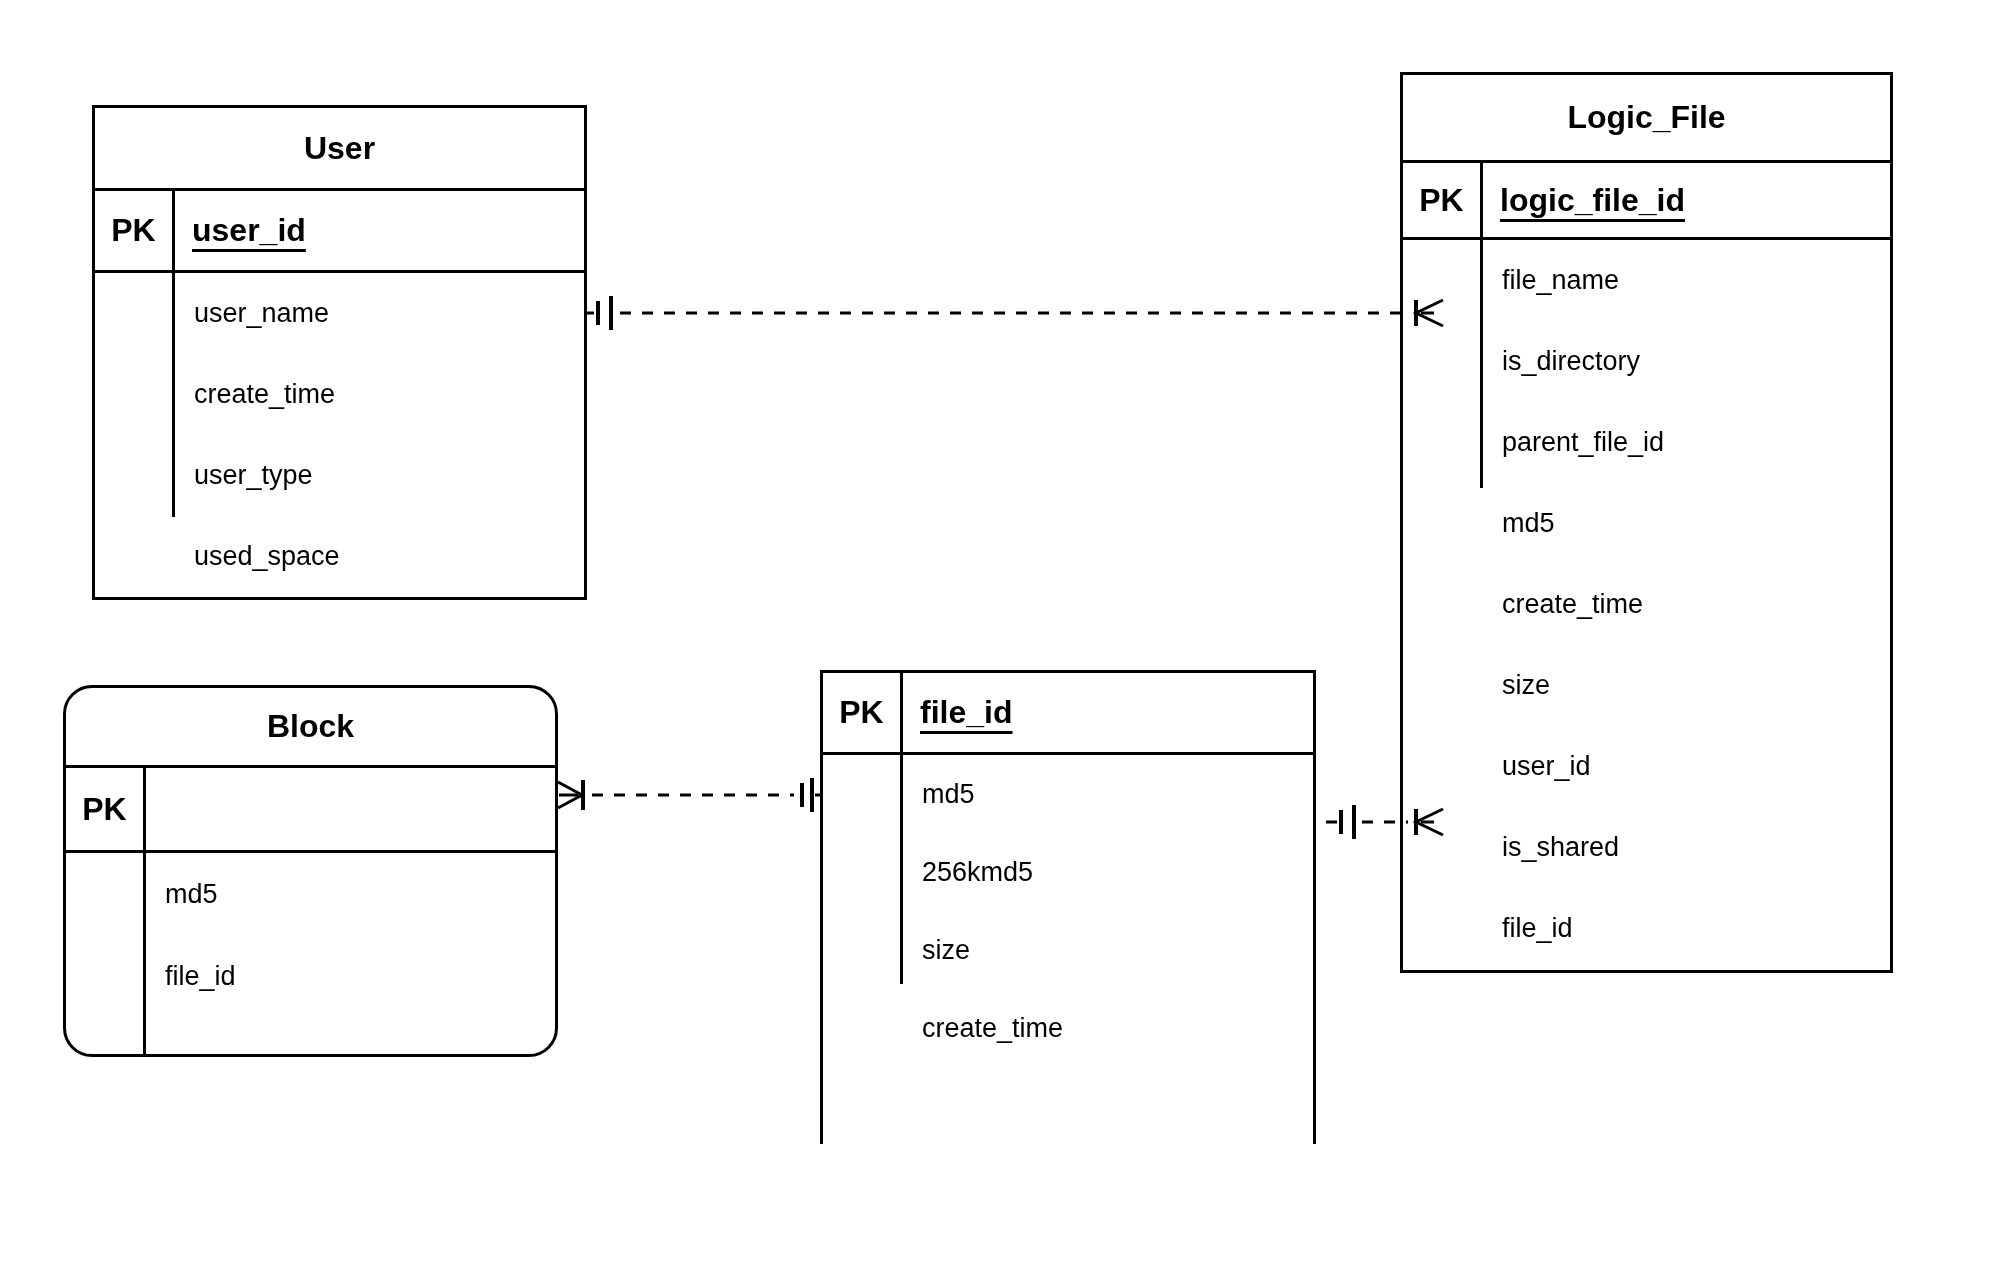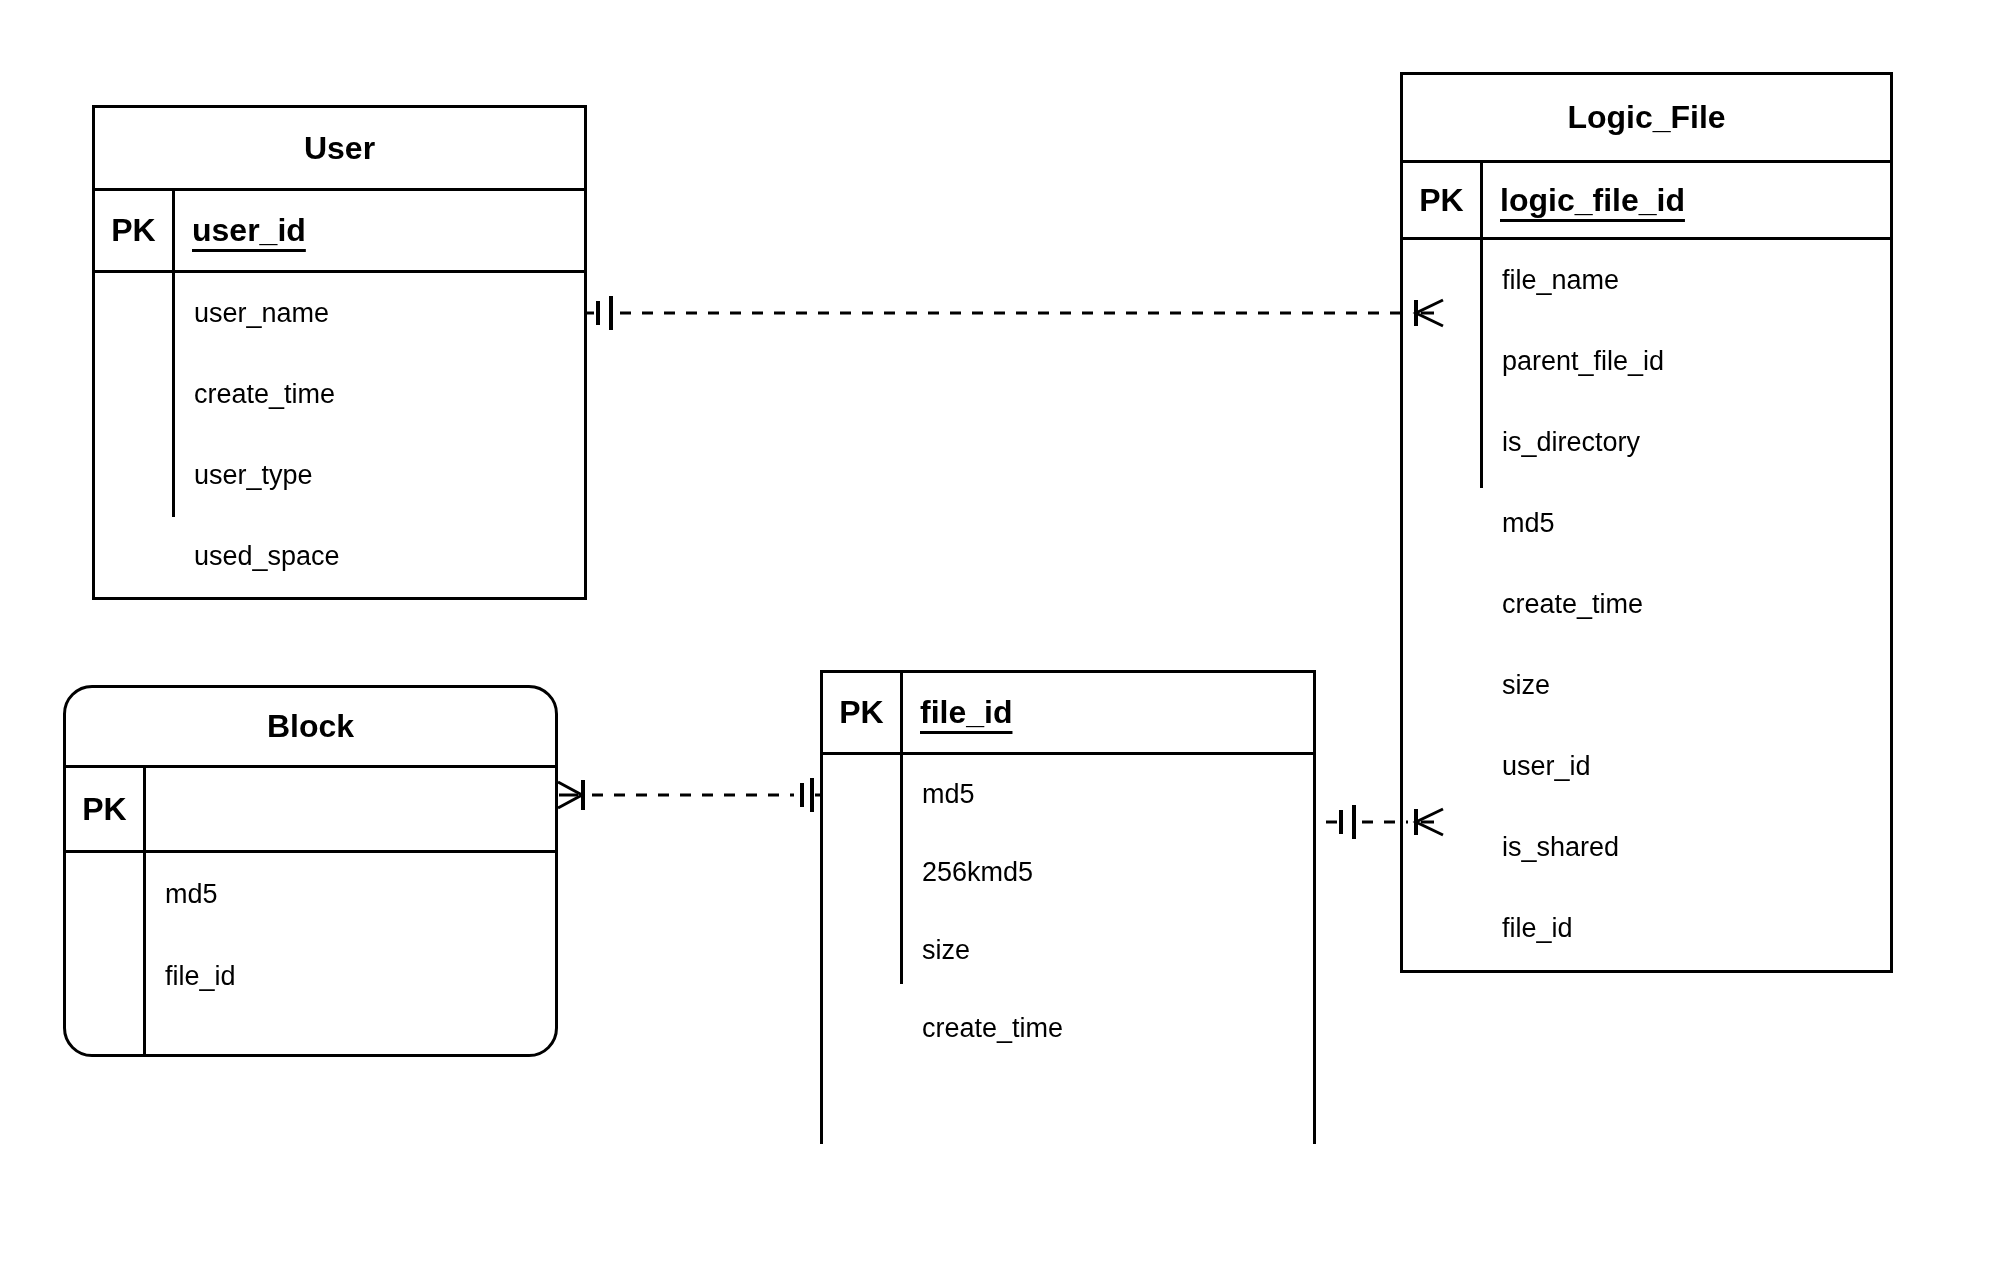--- a/index.html
+++ b/index.html
@@ -78,22 +78,22 @@
     <div class="title">Logic_File</div>
     <div class="pkrow">
       <div class="pkcell">PK</div>
       <div class="pkfield">
           <span>logic_file_id</span>
         </div>
     </div>
     <div class="body">
       <div class="divider"></div>
       <div class="row">file_name</div>
+      <div class="row">is_directory</div>
       <div class="row">parent_file_id</div>
-      <div class="row">is_directory</div>
       <div class="row">md5</div>
       <div class="row">create_time</div>
       <div class="row">size</div>
       <div class="row">user_id</div>
       <div class="row">is_shared</div>
       <div class="row">file_id</div>
     </div>
   </div>
 
   <div class="entity entity-block">

